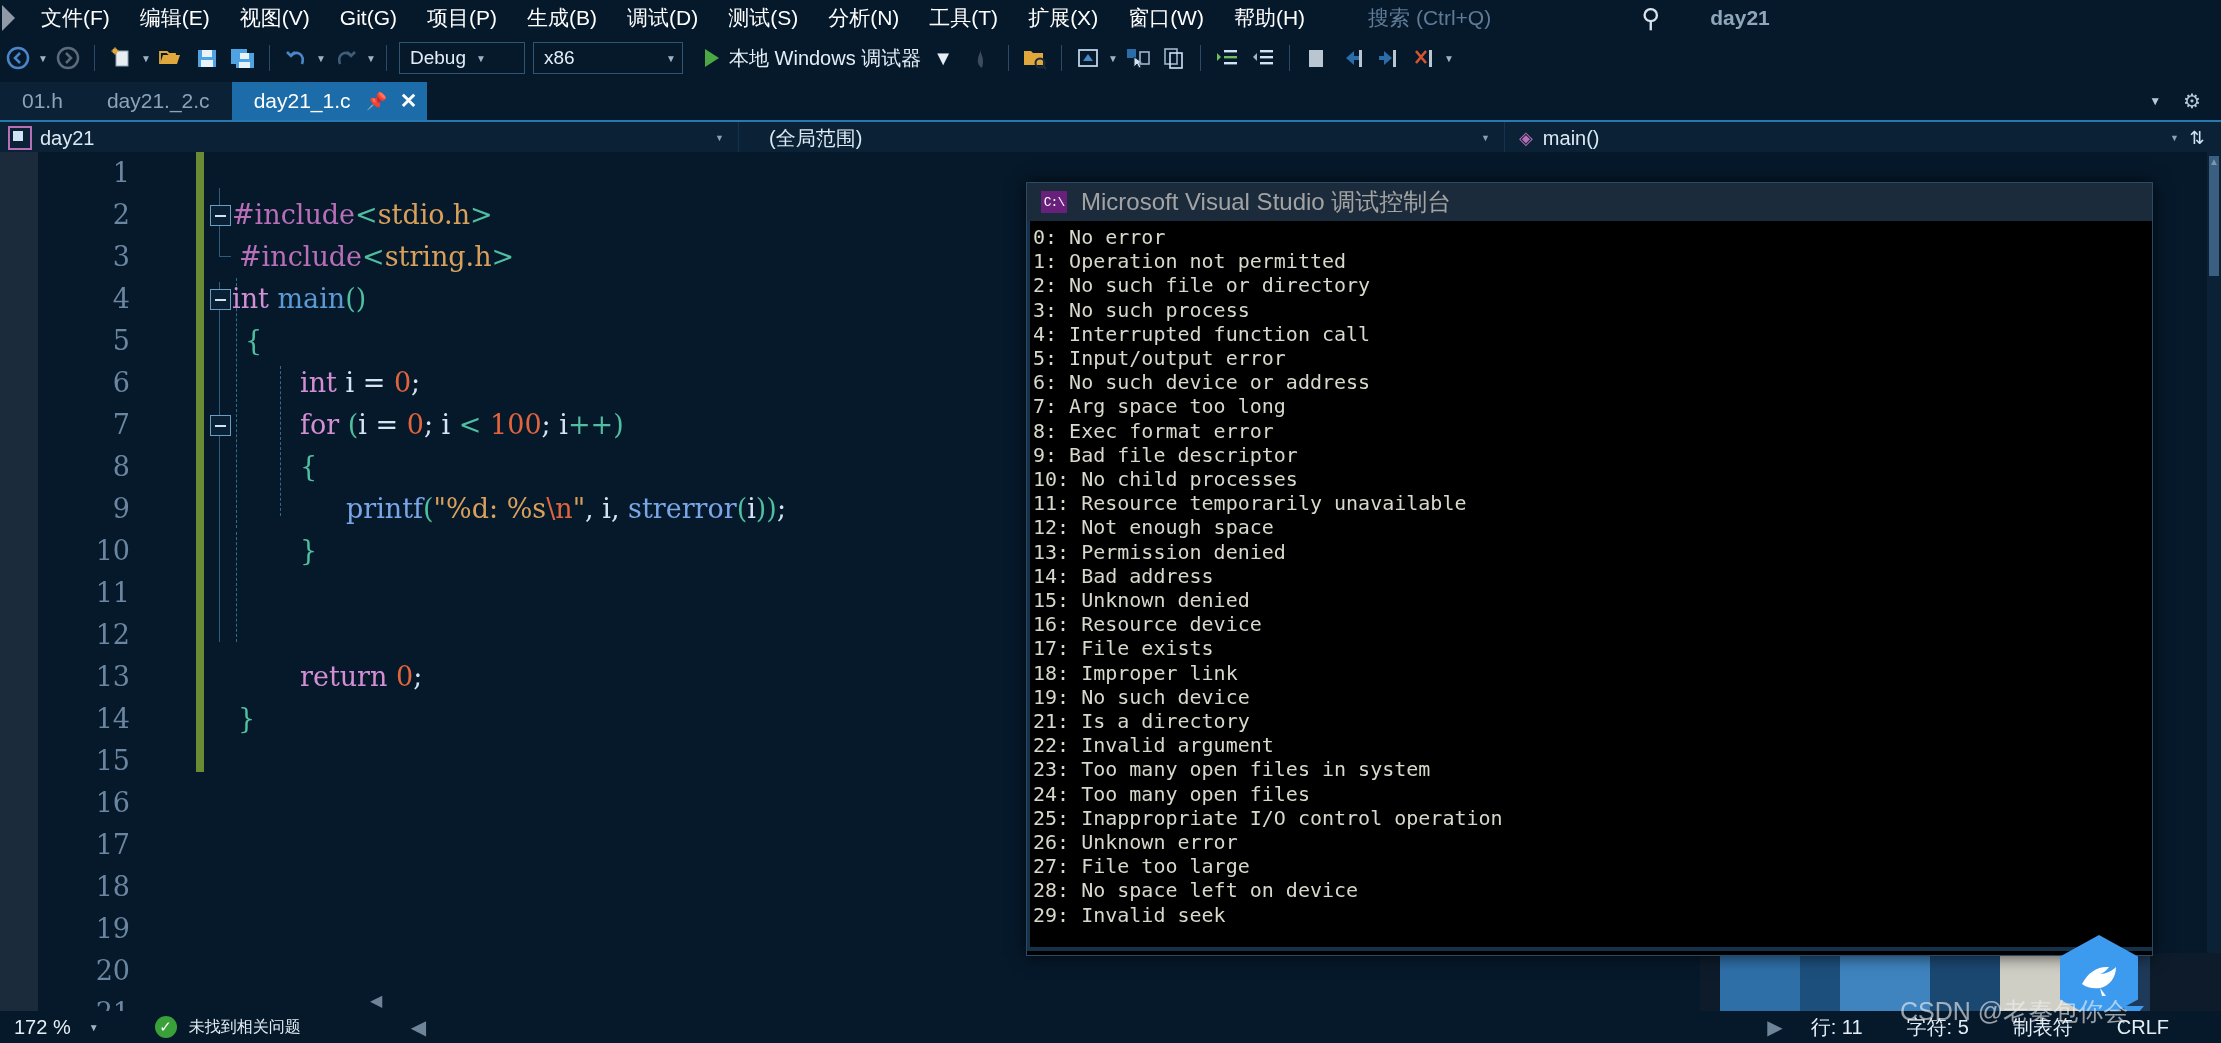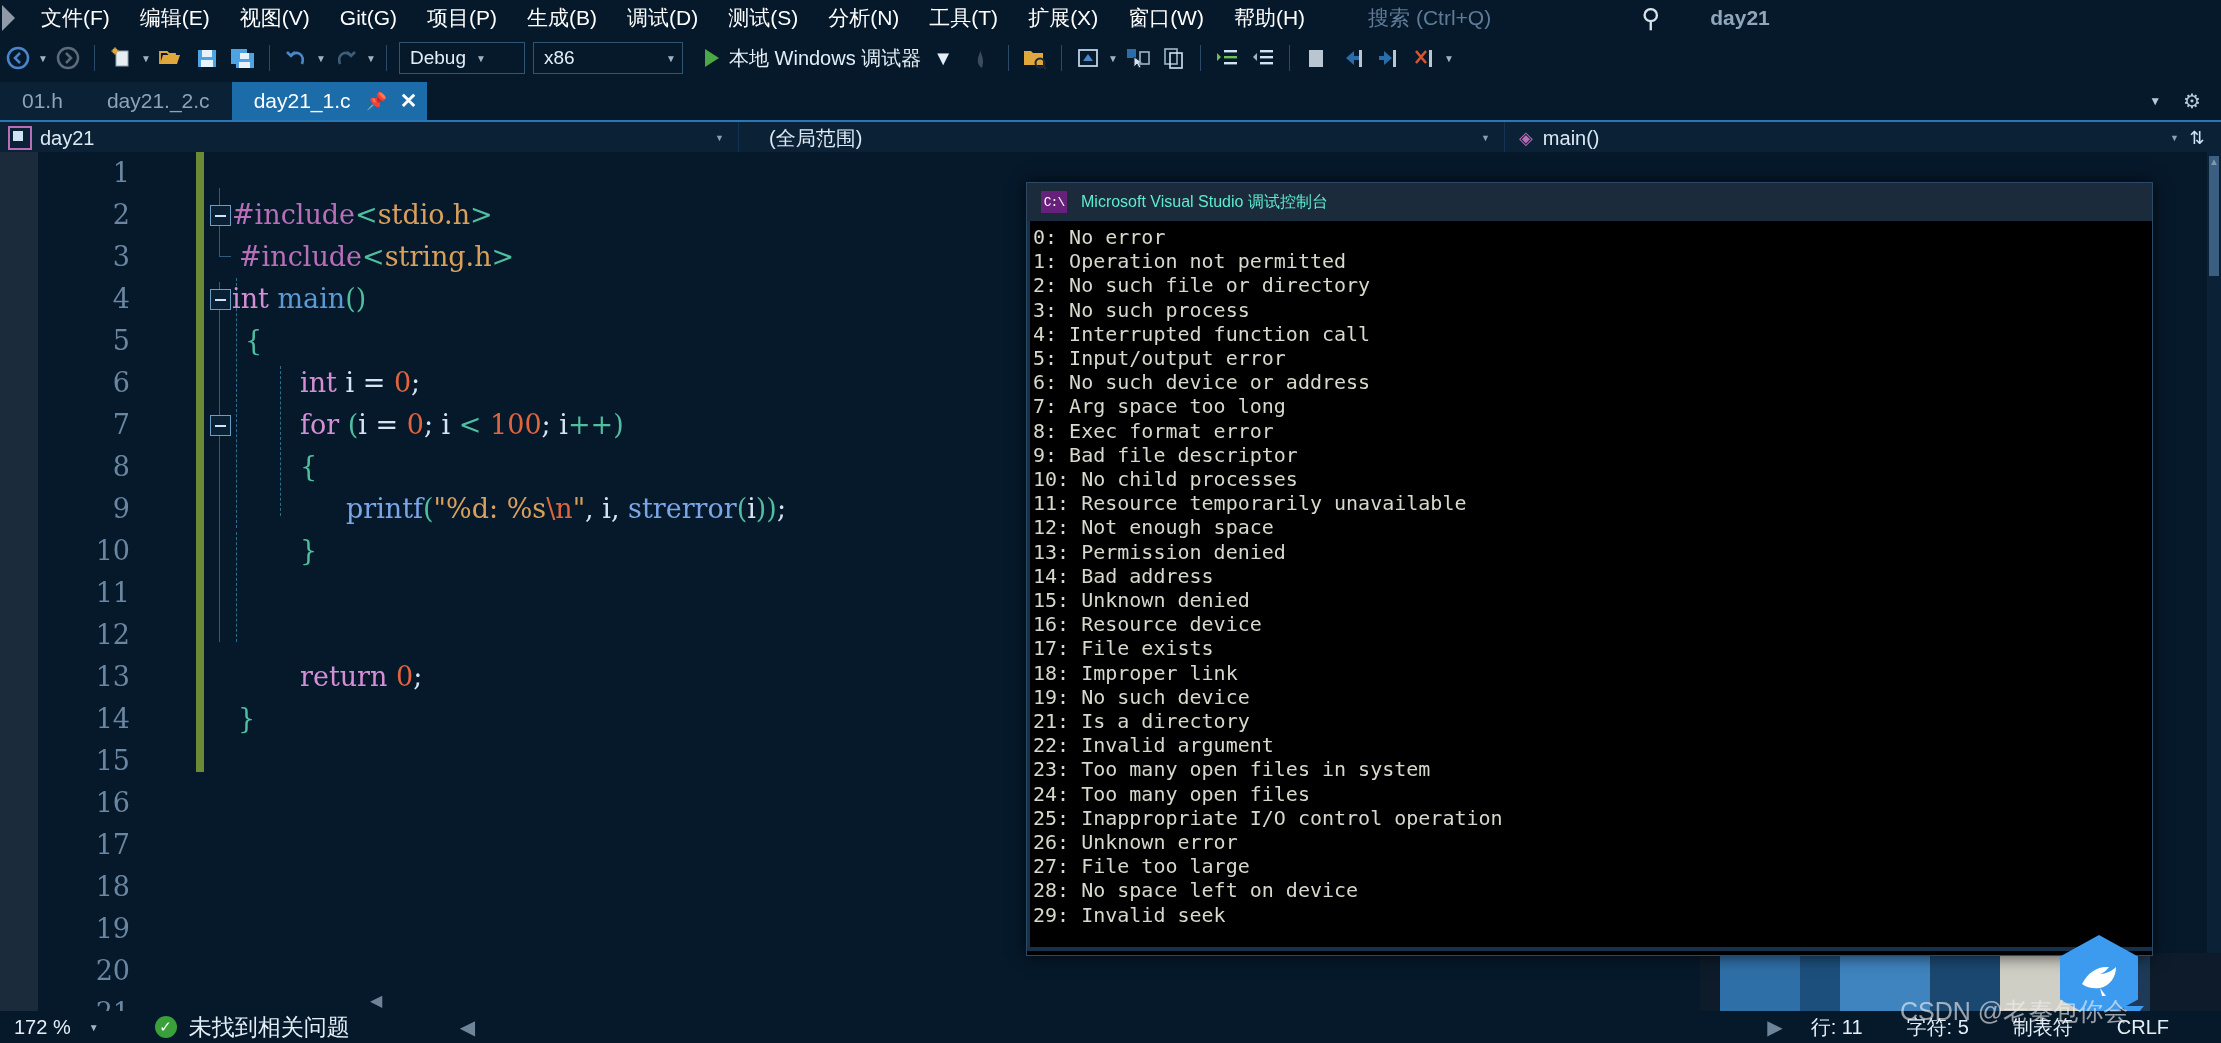--- a/index.html
+++ b/index.html
@@ -289,21 +289,21 @@
     width: 26px; height: 22px;
     background: #68217a;
     color: #ffffff;
     font-size: 13px;
     font-family: "Liberation Mono", monospace;
     display: inline-flex; align-items: center; justify-content: center;
     margin-right: 14px;
     letter-spacing: -1px;
   }
   .console-title .ct-text {
-    color: #5eead4; font-size: 16px;
+    color: #a3a3a3; font-size: 24px;
   }
   .console-body {
     padding: 4px 0 0 6px;
     font-family: "DejaVu Sans Mono", monospace;
     font-size: 20px;
     line-height: 24.2px;
     color: #d8d8cc;
     height: 726px;
     overflow: hidden;
     position: relative;
@@ -372,21 +372,21 @@
     color: #e4eef6; font-size: 20px; margin-left: 14px;
   }
   .sb-caret { color: #9fb3c5; font-size: 10px; margin-left: 18px; }
   .sb-check {
     width: 22px; height: 22px; border-radius: 50%;
     background: #3aa13a; color: #ffffff;
     font-size: 15px;
     display: inline-flex; align-items: center; justify-content: center;
     margin-left: 56px;
   }
-  .sb-msg { color: #e4eef6; font-size: 23px; margin-left: 12px; }
+  .sb-msg { color: #e4eef6; font-size: 16px; margin-left: 12px; }
   .sb-arrow-l { color: #6e8499; font-size: 20px; margin-left: 110px; }
   .sb-right { margin-left: auto; display: flex; align-items: center; padding-right: 8px; }
   .sb-arrow-r { color: #6e8499; font-size: 20px; margin-right: 28px; }
   .sb-field { color: #e4eef6; font-size: 20px; margin-right: 44px; white-space: nowrap; }
   .sb-field.last { }
 
   .watermark {
     position: absolute;
     left: 1900px; top: 995px;
     color: rgba(240,240,240,0.62);

